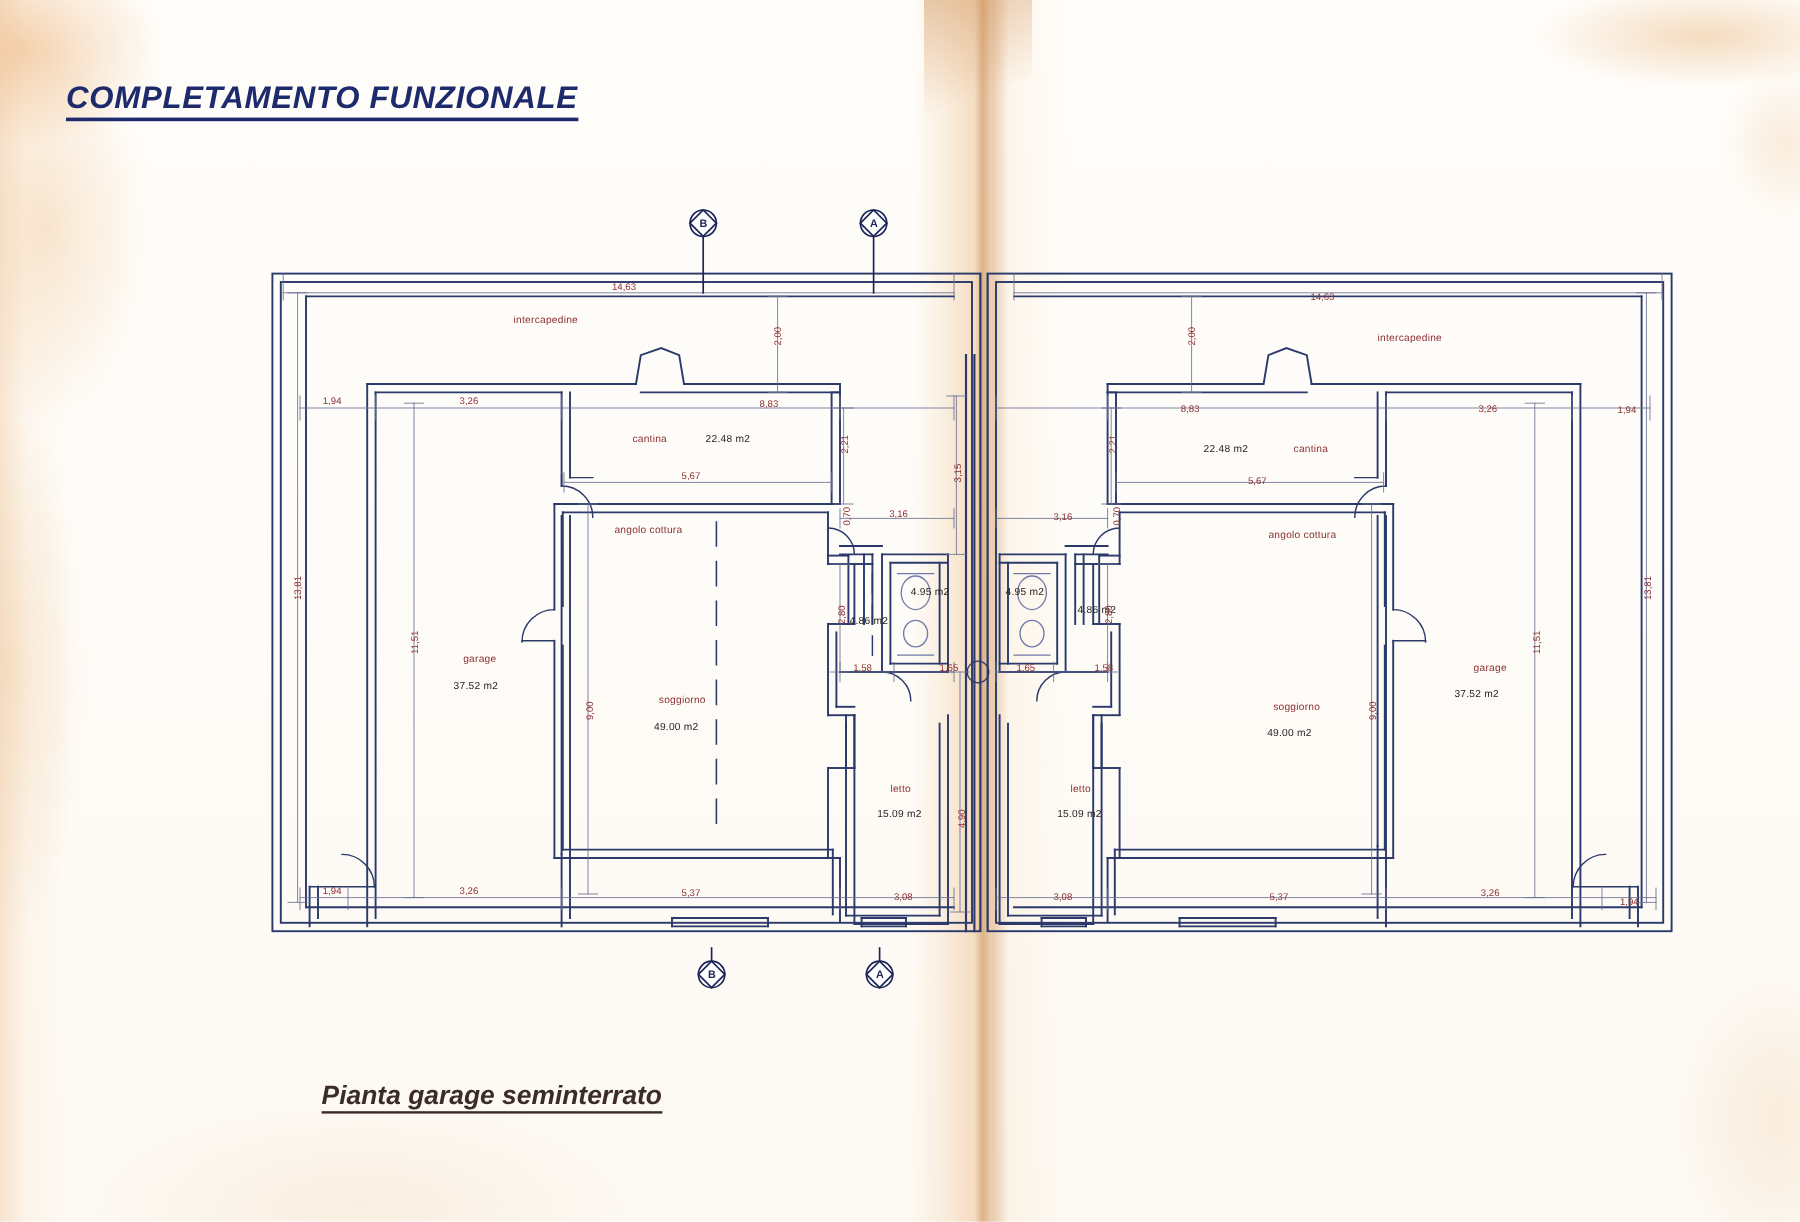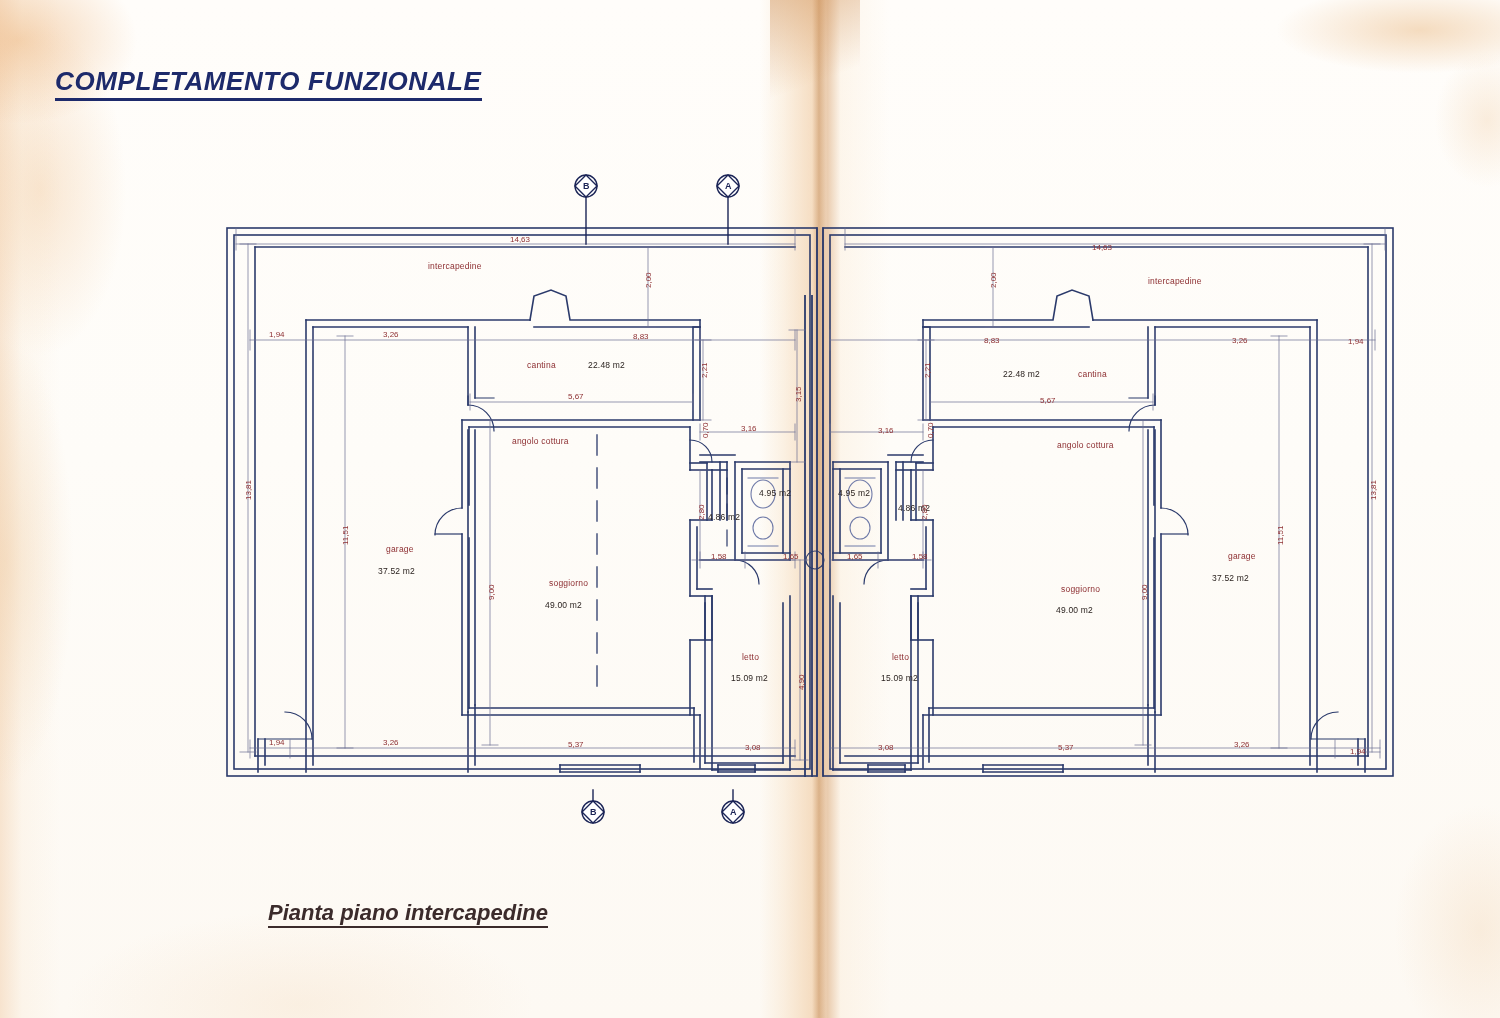--- a/index.html
+++ b/index.html
@@ -467,13 +467,13 @@
 <div class="dim v" style="left:920px;top:520px;">2,80</div>
 <div class="dim v" style="left:797px;top:690px;">4,90</div>
 
 <div class="dim v" style="left:244px;top:500px;">13,81</div>
 <div class="dim v" style="left:341px;top:545px;">11,51</div>
 <div class="dim v" style="left:487px;top:600px;">9,00</div>
 <div class="dim v" style="left:1140px;top:600px;">9,00</div>
 <div class="dim v" style="left:1276px;top:545px;">11,51</div>
 <div class="dim v" style="left:1369px;top:500px;">13,81</div>
 
-<div class="caption">Pianta piano intercapedine</div>
+<div class="caption">Pianta garage seminterrato</div>
 
 </body></html>

